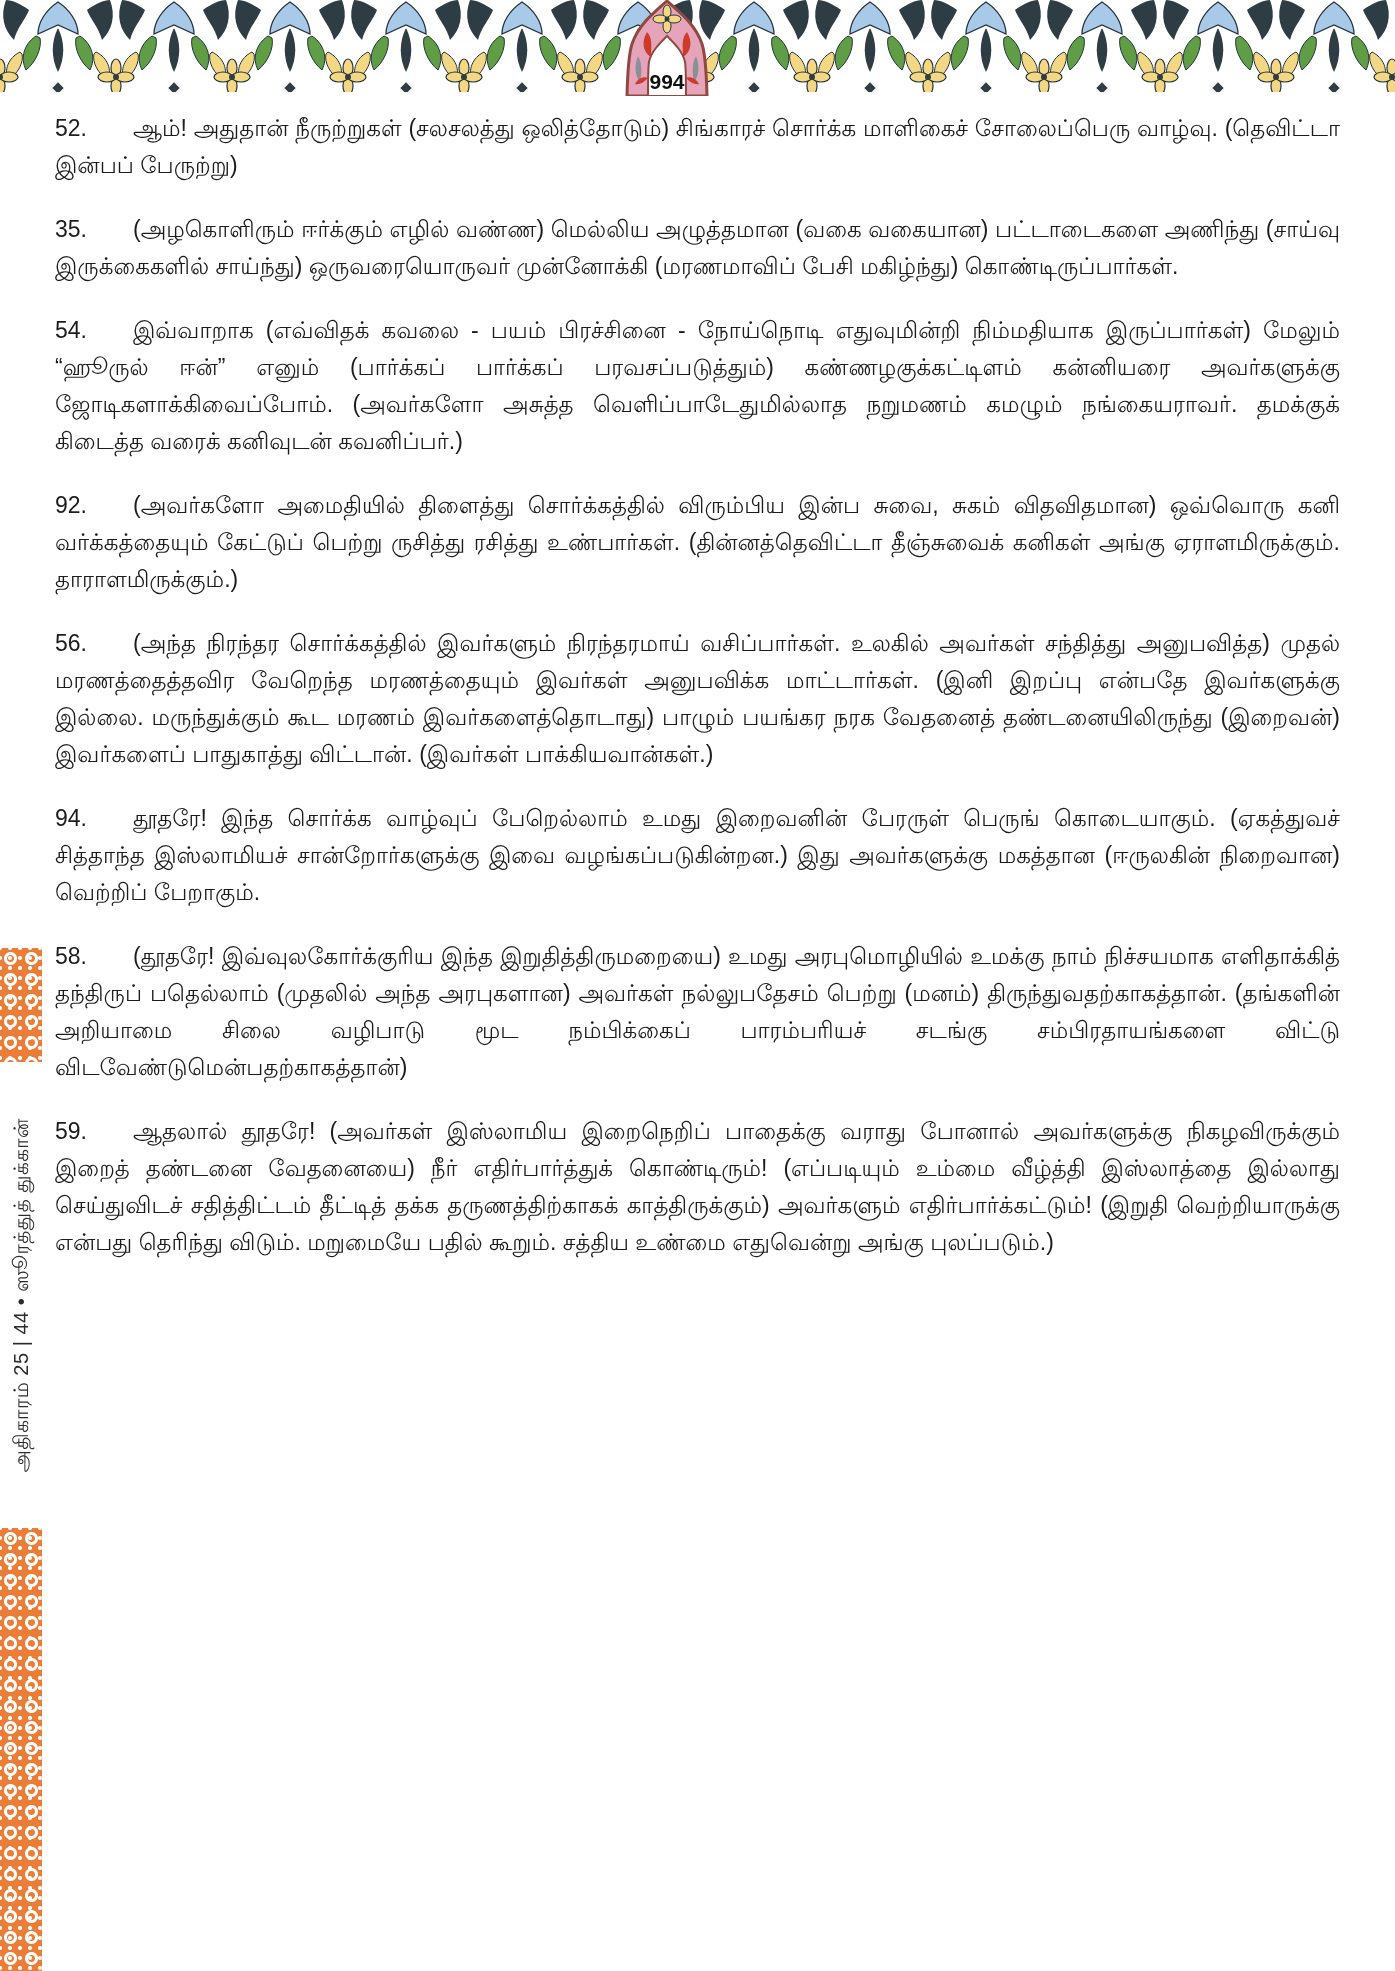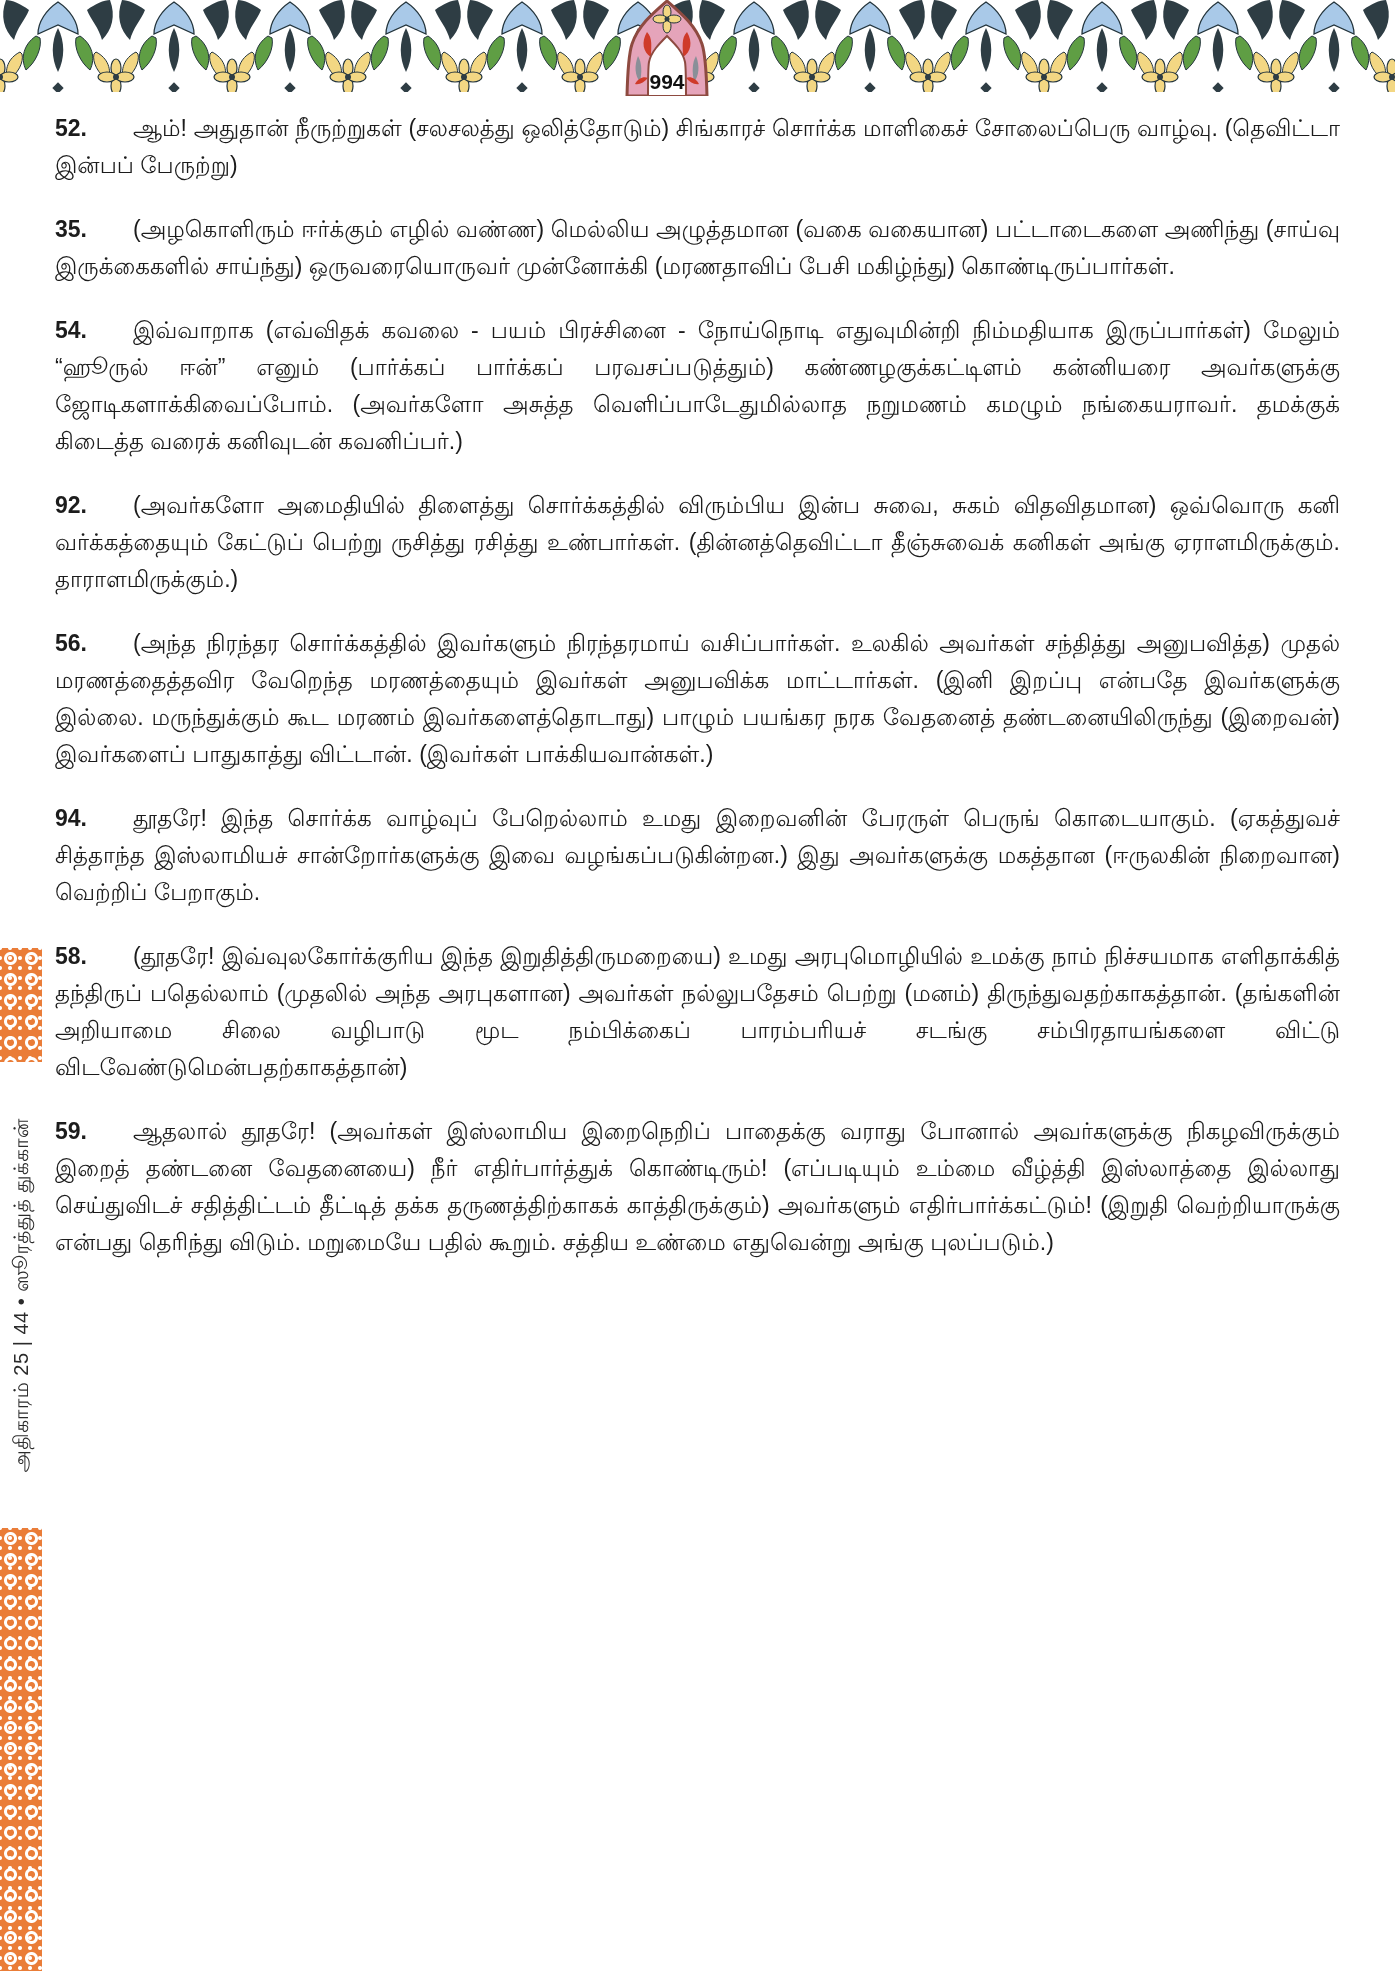--- a/index.html
+++ b/index.html
@@ -11,21 +11,21 @@
   
   .top-border { position:absolute; top:0; left:0; width:1395px; height:92px; }
   .arch { position:absolute; top:0; left:602px; width:130px; height:96px; }
 
   
   .content { position:absolute; top:110px; left:55px; width:1285px; }
   p.verse {
     font-size:23px; line-height:37px; text-align:justify; text-justify:inter-word;
     margin:0 0 27px 0; color:#1c1c1c;
   }
-  .vnum { font-weight:bold; }
+  .vnum { font-weight:normal; }
   .vgap { display:inline-block; width:46px; }
 
   
   .side-ornament {
     position:absolute; left:0; width:42px;
     background-color:#ea7d38;
     background-image:
       radial-gradient(circle, rgba(255,255,255,0) 3px, #ffffff 4px, #ffffff 6px, rgba(255,255,255,0) 7px),
       radial-gradient(circle, #ffffff 1.5px, rgba(255,255,255,0) 2.5px);
     background-size:21px 21px, 10px 10px;
@@ -89,21 +89,21 @@
   <path d="M36,56 C32,66 33,76 38,82 C40,72 40,63 36,56 Z" fill="#8a8f98"></path>
   <path d="M94,56 C98,66 97,76 92,82 C90,72 90,63 94,56 Z" fill="#8a8f98"></path>
   <path d="M33,84 C36,78 42,76 46,78 C42,82 38,85 33,84 Z" fill="#cf3b2a"></path>
   <path d="M97,84 C94,78 88,76 84,78 C88,82 92,85 97,84 Z" fill="#cf3b2a"></path>
   <path d="M65,36 C57,44 49,52 47,62 C46,68 46,96 46,96 L84,96 C84,96 84,68 83,62 C81,52 73,44 65,36 Z" fill="#ffffff" stroke="#8e4a40" stroke-width="2"></path>
   <text x="65" y="89" text-anchor="middle" font-size="21" font-weight="bold" fill="#111111">994</text>
 </svg>
 
 <div class="content" id="verse-list">
     <p class="verse"><span class="vnum">52.</span><span class="vgap"></span><span>ஆம்! அதுதான் நீருற்றுகள் (சலசலத்து ஒலித்தோடும்) சிங்காரச் சொர்க்க மாளிகைச் சோலைப்பெரு வாழ்வு. (தெவிட்டா இன்பப் பேருற்று)</span></p>
-    <p class="verse"><span class="vnum">35.</span><span class="vgap"></span><span>(அழகொளிரும் ஈர்க்கும் எழில் வண்ண) மெல்லிய அழுத்தமான (வகை வகையான) பட்டாடைகளை அணிந்து (சாய்வு இருக்கைகளில் சாய்ந்து) ஒருவரையொருவர் முன்னோக்கி (மரணதாவிப் பேசி மகிழ்ந்து) கொண்டிருப்பார்கள்.</span></p>
+    <p class="verse"><span class="vnum">35.</span><span class="vgap"></span><span>(அழகொளிரும் ஈர்க்கும் எழில் வண்ண) மெல்லிய அழுத்தமான (வகை வகையான) பட்டாடைகளை அணிந்து (சாய்வு இருக்கைகளில் சாய்ந்து) ஒருவரையொருவர் முன்னோக்கி (மரணமாவிப் பேசி மகிழ்ந்து) கொண்டிருப்பார்கள்.</span></p>
     <p class="verse"><span class="vnum">54.</span><span class="vgap"></span><span>இவ்வாறாக (எவ்விதக் கவலை - பயம் பிரச்சினை - நோய்நொடி எதுவுமின்றி நிம்மதியாக இருப்பார்கள்) மேலும் “ஹூருல் ஈன்” எனும் (பார்க்கப் பார்க்கப் பரவசப்படுத்தும்) கண்ணழகுக்கட்டிளம் கன்னியரை அவர்களுக்கு ஜோடிகளாக்கிவைப்போம். (அவர்களோ அசுத்த வெளிப்பாடேதுமில்லாத நறுமணம் கமழும் நங்கையராவர். தமக்குக் கிடைத்த வரைக் கனிவுடன் கவனிப்பர்.)</span></p>
     <p class="verse"><span class="vnum">92.</span><span class="vgap"></span><span>(அவர்களோ அமைதியில் திளைத்து சொர்க்கத்தில் விரும்பிய இன்ப சுவை, சுகம் விதவிதமான) ஒவ்வொரு கனி வர்க்கத்தையும் கேட்டுப் பெற்று ருசித்து ரசித்து உண்பார்கள். (தின்னத்தெவிட்டா தீஞ்சுவைக் கனிகள் அங்கு ஏராளமிருக்கும். தாராளமிருக்கும்.)</span></p>
     <p class="verse"><span class="vnum">56.</span><span class="vgap"></span><span>(அந்த நிரந்தர சொர்க்கத்தில் இவர்களும் நிரந்தரமாய் வசிப்பார்கள். உலகில் அவர்கள் சந்தித்து அனுபவித்த) முதல் மரணத்தைத்தவிர வேறெந்த மரணத்தையும் இவர்கள் அனுபவிக்க மாட்டார்கள். (இனி இறப்பு என்பதே இவர்களுக்கு இல்லை. மருந்துக்கும் கூட மரணம் இவர்களைத்தொடாது) பாழும் பயங்கர நரக வேதனைத் தண்டனையிலிருந்து (இறைவன்) இவர்களைப் பாதுகாத்து விட்டான். (இவர்கள் பாக்கியவான்கள்.)</span></p>
     <p class="verse"><span class="vnum">94.</span><span class="vgap"></span><span>தூதரே! இந்த சொர்க்க வாழ்வுப் பேறெல்லாம் உமது இறைவனின் பேரருள் பெருங் கொடையாகும். (ஏகத்துவச் சித்தாந்த இஸ்லாமியச் சான்றோர்களுக்கு இவை வழங்கப்படுகின்றன.) இது அவர்களுக்கு மகத்தான (ஈருலகின் நிறைவான) வெற்றிப் பேறாகும்.</span></p>
     <p class="verse"><span class="vnum">58.</span><span class="vgap"></span><span>(தூதரே! இவ்வுலகோர்க்குரிய இந்த இறுதித்திருமறையை) உமது அரபுமொழியில் உமக்கு நாம் நிச்சயமாக எளிதாக்கித் தந்திருப் பதெல்லாம் (முதலில் அந்த அரபுகளான) அவர்கள் நல்லுபதேசம் பெற்று (மனம்) திருந்துவதற்காகத்தான். (தங்களின் அறியாமை சிலை வழிபாடு மூட நம்பிக்கைப் பாரம்பரியச் சடங்கு சம்பிரதாயங்களை விட்டு விடவேண்டுமென்பதற்காகத்தான்)</span></p>
     <p class="verse"><span class="vnum">59.</span><span class="vgap"></span><span>ஆதலால் தூதரே! (அவர்கள் இஸ்லாமிய இறைநெறிப் பாதைக்கு வராது போனால் அவர்களுக்கு நிகழவிருக்கும் இறைத் தண்டனை வேதனையை) நீர் எதிர்பார்த்துக் கொண்டிரும்! (எப்படியும் உம்மை வீழ்த்தி இஸ்லாத்தை இல்லாது செய்துவிடச் சதித்திட்டம் தீட்டித் தக்க தருணத்திற்காகக் காத்திருக்கும்) அவர்களும் எதிர்பார்க்கட்டும்! (இறுதி வெற்றியாருக்கு என்பது தெரிந்து விடும். மறுமையே பதில் கூறும். சத்திய உண்மை எதுவென்று அங்கு புலப்படும்.)</span></p>
   </div>
 
 <div class="side-ornament" id="side-top"></div>
 <div class="spine">

